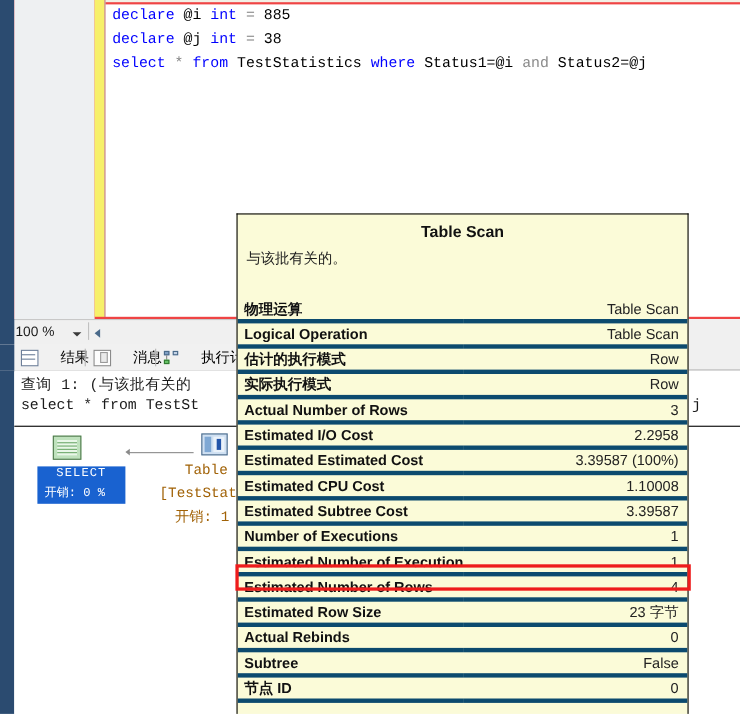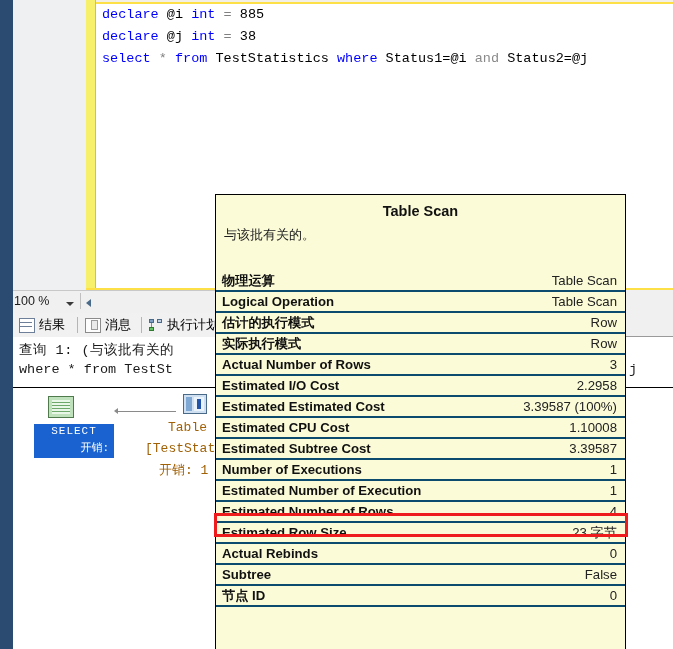--- a/index.html
+++ b/index.html
@@ -6,21 +6,21 @@
   body{
     width:673px;height:649px;overflow:hidden;position:relative;
     background:#ffffff;
     font-family:"Liberation Sans", sans-serif;
     -webkit-font-smoothing:antialiased;
   }
 
   
   #editor-pane{
     position:absolute;left:0;top:0;width:673px;height:290px;
-    background:#fde047;
+    background:#ef4444;
   }
   #editor-left-edge{
     position:absolute;left:0;top:0;width:13px;height:290px;
     background:#2b4b70;
   }
   #editor-gutter{
     position:absolute;left:13px;top:0;width:73px;height:290px;
     background:#eef0f2;
   }
   #editor-changebar{
@@ -79,21 +79,21 @@
   
   #tabstrip{
     position:absolute;left:0;top:313px;width:673px;height:24px;
     background:#f1f1f1;border-bottom:1px solid #9a9a9a;
   }
   #tabstrip-left-edge{
     position:absolute;left:0;top:313px;width:13px;height:24px;background:#2b4b70;
   }
   .tab{
     position:absolute;top:315px;height:20px;display:flex;align-items:center;
-    gap:4px;padding:0 5px;font-size:13px;color:#000;
+    gap:20px;padding:0 5px;font-size:13px;color:#000;
     font-family:"Liberation Sans", sans-serif;white-space:nowrap;justify-content:space-between;
   }
   .tab-sep{
     position:absolute;top:317px;width:1px;height:16px;background:#b5b5b5;
   }
   .tabicon{display:inline-block;width:14px;height:13px;position:relative;}
   
   .icon-results{background:#ffffff;border:1px solid #6d7f99;}
   .icon-results:before{content:"";position:absolute;left:0;top:3px;width:12px;height:1px;background:#6d7f99;}
   .icon-results:after{content:"";position:absolute;left:0;top:7px;width:12px;height:1px;background:#6d7f99;}
@@ -138,21 +138,21 @@
   #select-icon .g i{position:absolute;left:0;width:18px;height:1px;background:#6ea96b;}
   #select-box{
     position:absolute;left:0;top:28px;width:80px;height:34px;background:#1962d0;
   }
   #select-label{
     position:absolute;left:0;top:29px;width:80px;text-align:center;
     font-family:"Liberation Mono", monospace;font-size:11px;color:#ffffff;letter-spacing:1px;
   }
   #select-cost{
     position:absolute;left:0;top:44px;width:68px;text-align:center;
-    font-family:"Liberation Mono", monospace;font-size:11px;color:#ffffff;padding-left:40px;
+    font-family:"Liberation Mono", monospace;font-size:11px;color:#ffffff;
   }
   #plan-arrow{
     position:absolute;left:103px;top:74px;width:60px;height:1px;background:#8a8a8a;
   }
   #plan-arrow-head{
     position:absolute;left:101px;top:71px;width:0;height:0;
     border-top:3px solid transparent;border-bottom:3px solid transparent;
     border-right:4px solid #8a8a8a;
   }
 
@@ -185,21 +185,21 @@
   }
   #tt-desc{
     font-size:13px;color:#1c1c1c;padding:7px 0 0 8px;
   }
   #tt-table{
     margin-top:27px;width:100%;border-collapse:collapse;table-layout:fixed;
   }
   #tt-table tr{height:20px;}
   #tt-table td{
     font-size:13.2px;color:#111;padding:0 4px 0 6px;
-    border-bottom:2px solid #0c4a6e;
+    border-bottom:4px solid #0c4a6e;
     line-height:19px;
     overflow:hidden;white-space:nowrap;
   }
   #tt-table td.k{font-weight:bold;text-align:left;}
   #tt-table td.v{text-align:right;font-weight:normal;color:#222;padding-right:8px;}
   #tt-table tr.cjk td.k{font-weight:bold;}
   #highlight-box{
     position:absolute;left:214px;top:513px;width:414px;height:24px;
     border:3px solid #ee1c1c;box-sizing:border-box;pointer-events:none;
   }
@@ -266,21 +266,21 @@
   <span>执行计划</span>
 </div>
 
 <div id="right-filler"></div>
 <div id="right-filler-line"></div>
 <div id="right-white"></div>
 
 <div id="plan-left-edge"></div>
 <div id="plan-canvas">
   <div id="plan-header-line1">查询 1: (与该批有关的</div>
-  <div id="plan-header-line2">where * from TestSt</div>
+  <div id="plan-header-line2">select * from TestSt</div>
   <div id="plan-sep"></div>
 
   <div id="select-node">
     <div id="select-icon">
       <span class="g">
           <i style="top:2px"></i>
           <i style="top:5px"></i>
           <i style="top:8px"></i>
           <i style="top:11px"></i>
         </span>

